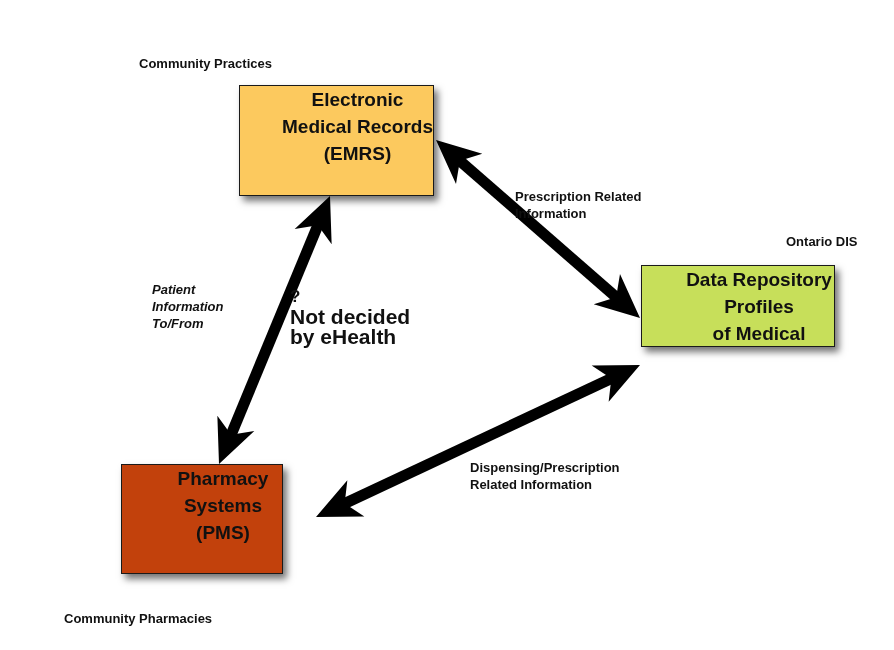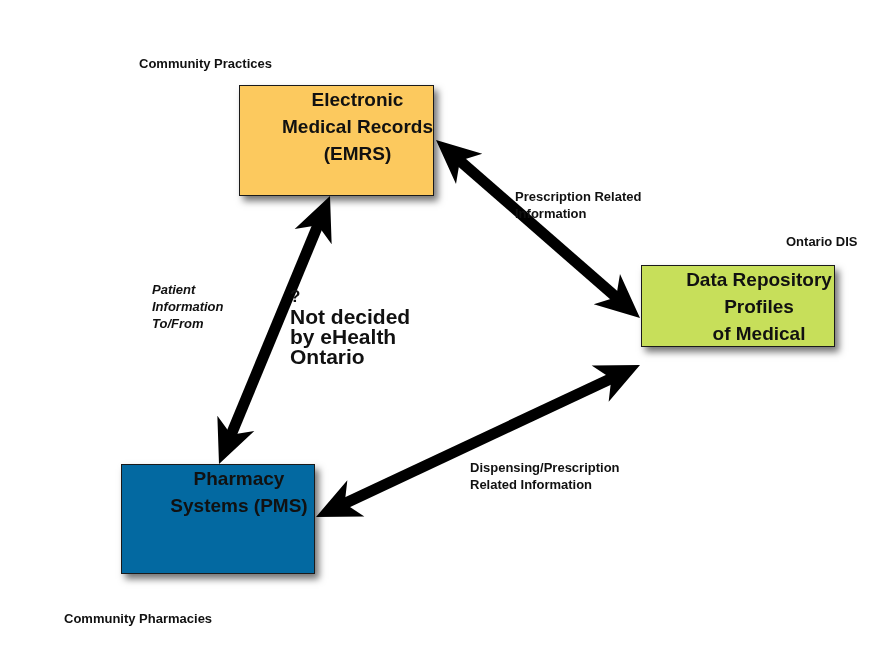--- a/index.html
+++ b/index.html
@@ -46,21 +46,21 @@
 </div>
 
 <div class="box" id="box-repository" style="left: 641px; top: 265px; width: 194px; height: 82px; background: rgb(199, 223, 90);">
   <div>
     <span>Data Repository</span>
     <span>Profiles</span>
     <span>of Medical</span>
   </div>
 </div>
 
-<div class="box" id="box-pms" style="left: 121px; top: 464px; width: 194px; height: 110px; background: #0369a1;">
+<div class="box" id="box-pms" style="left: 121px; top: 464px; width: 162px; height: 110px; background: #c2410c;">
   <div>
     <span>Pharmacy</span>
     <span>Systems (PMS)</span>
   </div>
 </div>
 
 <div class="lbl" style="left:515px; top:188px; width:158px;">
   <div>Prescription Related</div>
   <div>Information</div>
 </div>
@@ -73,14 +73,13 @@
 
 <div class="lbl" style="left:470px; top:459px; width:190px;">
   <div>Dispensing/Prescription</div>
   <div>Related Information</div>
 </div>
 
 <div class="lbl" style="left:290px; top:286px; width:120px;">
   <div class="q">?</div>
   <div class="nd">Not decided</div>
   <div class="nd">by eHealth</div>
-  <div class="nd">Ontario</div>
 </div>
 
 </body></html>

